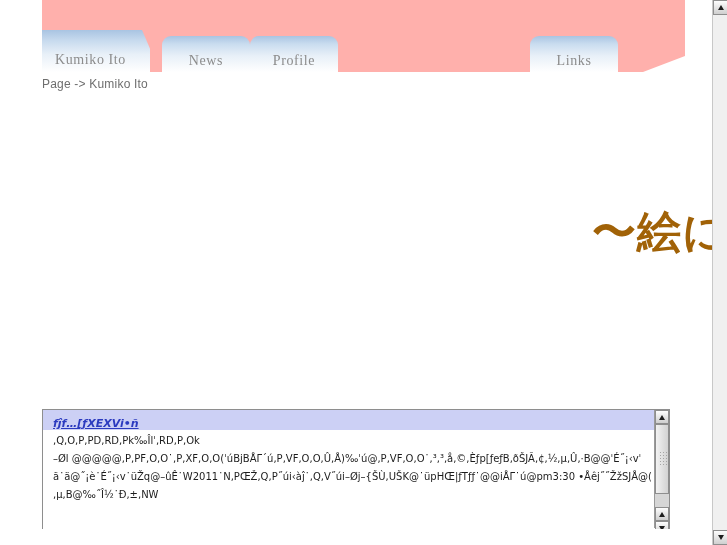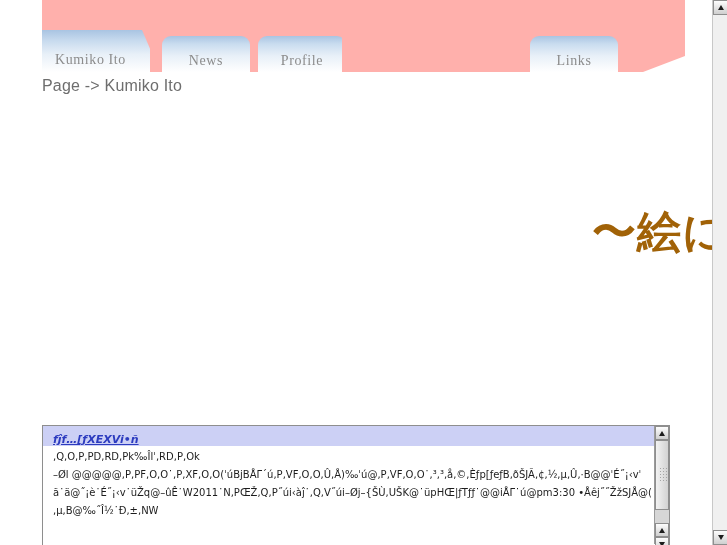--- a/index.html
+++ b/index.html
@@ -93,39 +93,39 @@
   .home-notch {
     position: absolute;
     left: 100px;
     top: -6px;
     width: 18px;
     height: 42px;
     background: #ffb0ac;
     clip-path: polygon(0 0, 100% 0, 100% 100%);
   }
   .tab.t1 { left: 120px; width: 88px; }
-  .tab.t2 { left: 216px; width: 88px; align-items: flex-end; }
+  .tab.t2 { left: 208px; width: 88px; align-items: flex-end; }
   .tab.t3 { left: 304px; width: 88px; }
   .tab.t4 { left: 396px; width: 88px; }
   .tab.t5 { left: 488px; width: 88px; }
   
   .tabgap {
     position: absolute;
     top: 0;
     width: 4px;
     height: 36px;
     background: #ffb0ac;
   }
 
   
   #breadcrumb {
     position: absolute;
     left: 42px;
     top: 77px;
-    font-size: 16px;
+    font-size: 12px;
     color: #6e6e6e;
     font-family: "Liberation Sans", sans-serif;
     letter-spacing: 0.2px;
   }
 
   
   #headline {
     position: absolute;
     left: 592px;
     top: 203px;
@@ -185,21 +185,21 @@
     top: 16px;
     width: 255px;
     height: 1px;
     background: #9aa8e0;
   }
 
   
   #newsbox {
     position: absolute;
     left: 42px;
-    top: 425px;
+    top: 409px;
     width: 628px;
     height: 120px;
     border: 1px solid #8e8e8e;
     border-bottom: none;
     box-sizing: border-box;
     background: #ffffff;
     overflow: hidden;
   }
   #newsbox-inner {
     position: absolute;

